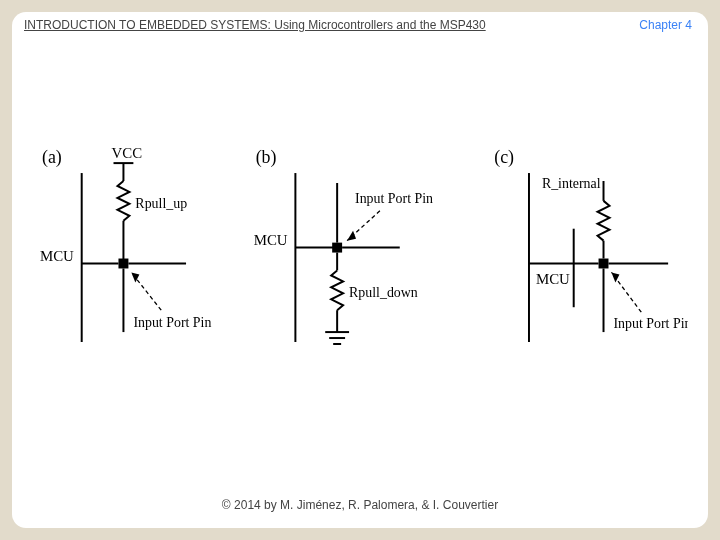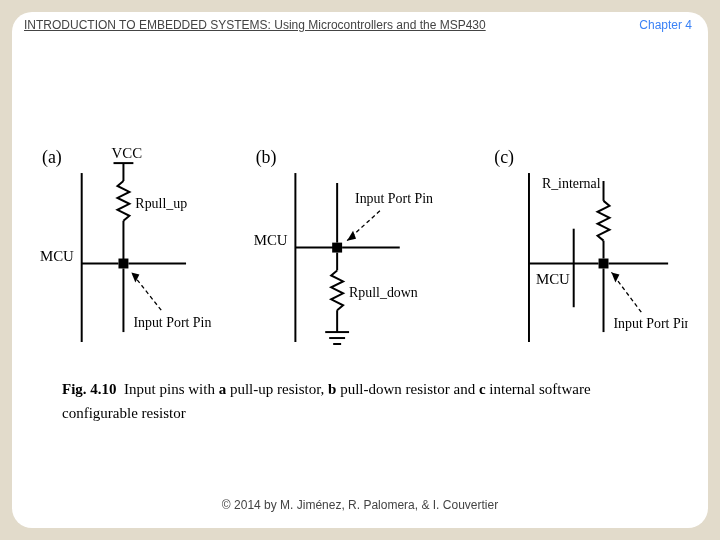--- a/index.html
+++ b/index.html
@@ -1,16 +1,16 @@
 <!DOCTYPE html>
 <html><head>
 <meta charset="utf-8">
 <style>
   html,body{margin:0;padding:0;width:720px;height:540px;background:#e2dbcb;font-family:Verdana,Geneva,sans-serif;}
-  .slide{position:absolute;left:12px;top:12px;right:12px;bottom:12px;background:#fff;border-radius:20px;}
+  .slide{position:absolute;left:12px;top:12px;right:12px;bottom:12px;background:#fff;border-radius:14px;}
   .hdr{position:absolute;left:12px;right:12px;top:6px;font-size:12px;color:#444;}
   .hdr-title{text-decoration:underline;}
   .hdr-chap{position:absolute;right:16px;top:6px;font-size:12px;color:#3b82f6;}
   .ftr{position:absolute;left:0;right:0;bottom:16px;text-align:center;font-size:12px;color:#444;}
   .figwrap{position:absolute;left:20px;right:20px;top:45px;bottom:60px;}
   svg{width:100%;height:100%;}
   text{font-family:'Times New Roman',Times,serif;}
   .cap{position:absolute;left:30px;right:30px;top:320px;font-family:'Times New Roman',Times,serif;font-size:15px;color:#000;line-height:1.6;}
   .cap b{font-weight:bold;}
 </style>
@@ -109,19 +109,16 @@
         <text x="62" y="152" font-size="15">MCU</text>
 
         <line x1="130" y1="136" x2="130" y2="200" stroke="#000" stroke-width="2"></line>
 
         <line x1="168" y1="180" x2="138" y2="140" stroke="#000" stroke-width="1.3" stroke-dasharray="4 3"></line>
         <polygon points="138,140 146,142 142,150" fill="#000"></polygon>
         <text x="140" y="196" font-size="14">Input Port Pin</text>
       </g>
     </svg>
 
-    <div class="cap">
-      <b>Fig. 4.10</b>&nbsp;&nbsp;<span>Input pins with </span><b>a</b><span> pull-up resistor, </span><b>b</b><span> pull-down resistor and </span><b>c</b><span> internal software configurable resistor</span>
-    </div>
   </div>
 
   <div class="ftr">© 2014 by M. Jiménez, R. Palomera, &amp; I. Couvertier</div>
 </div>
 
 </body></html>

